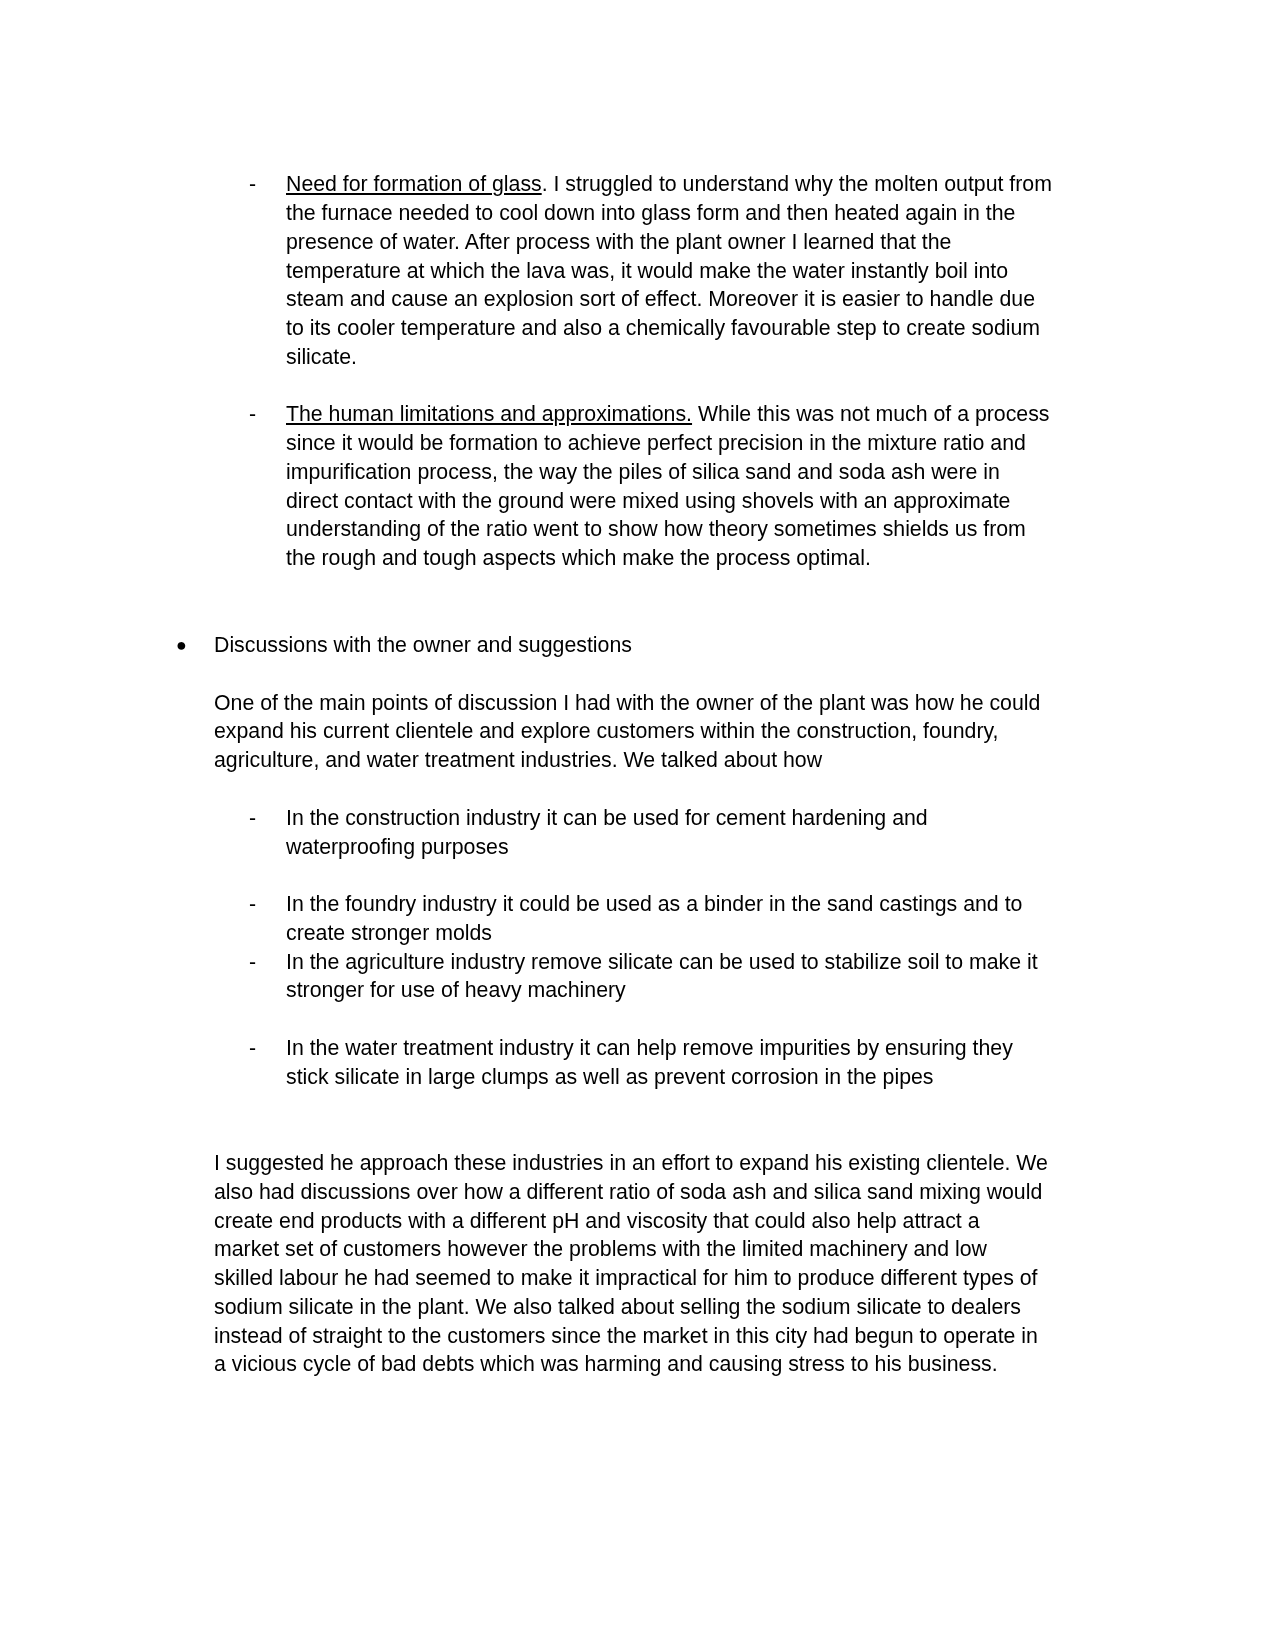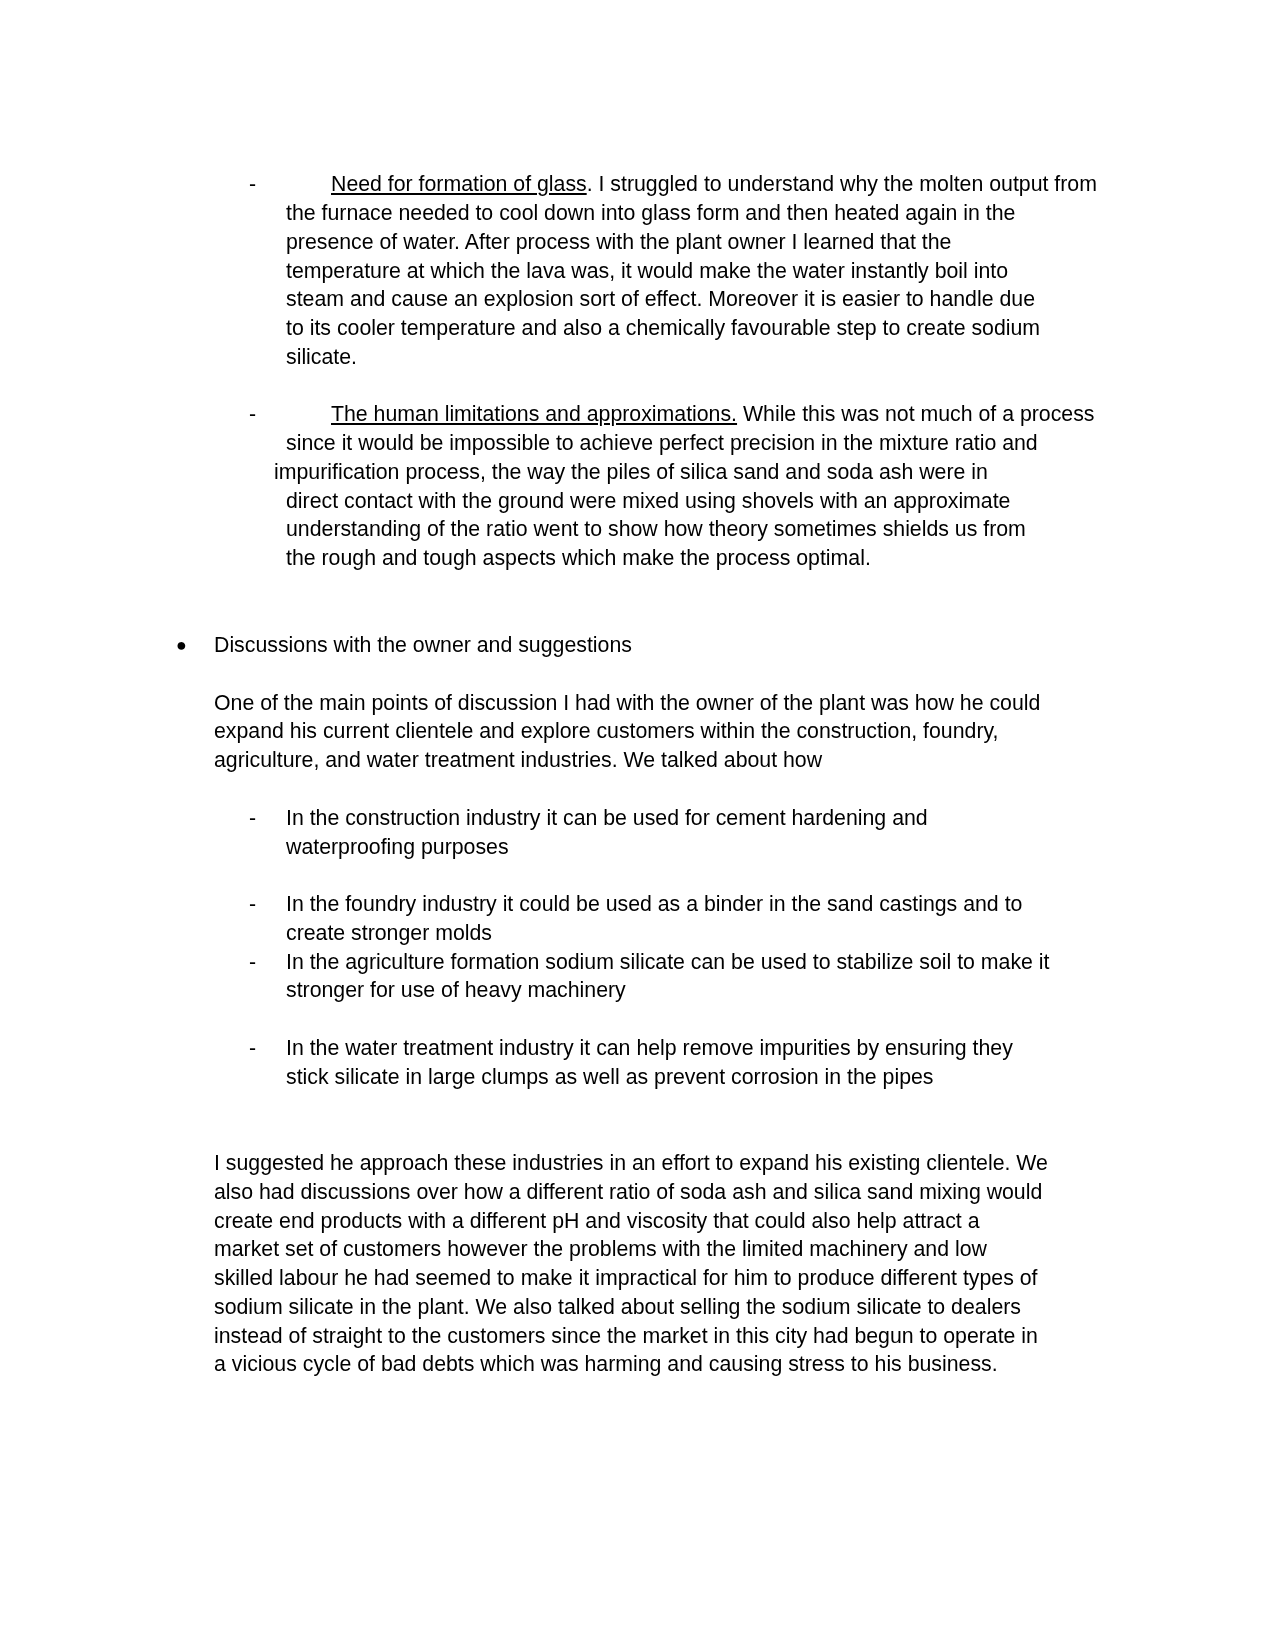--- a/index.html
+++ b/index.html
@@ -4,60 +4,60 @@
   <style>
     html, body { margin: 0; padding: 0; background: #ffffff; }
     body {
       width: 1275px; height: 1650px; position: relative; overflow: hidden;
       font-family: "Liberation Sans", sans-serif; color: #000;
       font-size: 21.3px;
     }
     .line { position: absolute; white-space: nowrap; line-height: 29px; }
     .dash { position: absolute; left: 249px; }
     .bullet { position: absolute; left: 176px; font-size: 18px; }
-    .u { text-decoration: underline; margin-left: 45px; }
+    .u { text-decoration: underline; }
     .it { }
   </style>
 </head>
 <body>
 
 <span class="line dash" style="top:170px">-</span>
 <div class="line" style="left:286px; top:170px"><span class="u">Need for formation of glass</span><span>. I struggled to understand why the molten output from</span></div>
 <div class="line" style="left:286px; top:199px">the furnace needed to cool down into glass form and then heated again in the</div>
 <div class="line" style="left:286px; top:228px">presence of water. After process with the plant owner I learned that the</div>
 <div class="line" style="left:286px; top:257px">temperature at which the lava was, it would make the water instantly boil into</div>
 <div class="line" style="left:286px; top:285px">steam and cause an explosion sort of effect. Moreover it is easier to handle due</div>
 <div class="line" style="left:286px; top:314px">to its cooler temperature and also a chemically favourable step to create sodium</div>
 <div class="line" style="left:286px; top:343px">silicate.</div>
 
 <span class="line dash" style="top:400px">-</span>
 <div class="line" style="left:286px; top:400px"><span class="u">The human limitations and approximations.</span><span> While this was not much of a process</span></div>
-<div class="line" style="left:286px; top:429px">since it would be impossible to achieve perfect precision in the mixture ratio and</div>
-<div class="line" style="left:274px; top:458px">impurification process, the way the piles of silica sand and soda ash were in</div>
+<div class="line" style="left:286px; top:429px">since it would be formation to achieve perfect precision in the mixture ratio and</div>
+<div class="line" style="left:286px; top:458px">impurification process, the way the piles of silica sand and soda ash were in</div>
 <div class="line" style="left:286px; top:487px">direct contact with the ground were mixed using shovels with an approximate</div>
 <div class="line" style="left:286px; top:515px">understanding of the ratio went to show how theory sometimes shields us from</div>
 <div class="line" style="left:286px; top:544px">the rough and tough aspects which make the process optimal.</div>
 
 <span class="line bullet" style="top:631px">●</span>
 <div class="line it" style="left:214px; top:631px">Discussions with the owner and suggestions</div>
 
 <div class="line" style="left:214px; top:689px">One of the main points of discussion I had with the owner of the plant was how he could</div>
 <div class="line" style="left:214px; top:717px">expand his current clientele and explore customers within the construction, foundry,</div>
 <div class="line" style="left:214px; top:746px">agriculture, and water treatment industries. We talked about how</div>
 
 <span class="line dash" style="top:804px">-</span>
 <div class="line" style="left:286px; top:804px">In the construction industry it can be used for cement hardening and</div>
 <div class="line" style="left:286px; top:833px">waterproofing purposes</div>
 
 <span class="line dash" style="top:890px">-</span>
 <div class="line" style="left:286px; top:890px">In the foundry industry it could be used as a binder in the sand castings and to</div>
 <div class="line" style="left:286px; top:919px">create stronger molds</div>
 
 <span class="line dash" style="top:948px">-</span>
-<div class="line" style="left:286px; top:948px">In the agriculture formation sodium silicate can be used to stabilize soil to make it</div>
+<div class="line" style="left:286px; top:948px">In the agriculture industry remove silicate can be used to stabilize soil to make it</div>
 <div class="line" style="left:286px; top:976px">stronger for use of heavy machinery</div>
 
 <span class="line dash" style="top:1034px">-</span>
 <div class="line" style="left:286px; top:1034px">In the water treatment industry it can help remove impurities by ensuring they</div>
 <div class="line" style="left:286px; top:1063px">stick silicate in large clumps as well as prevent corrosion in the pipes</div>
 
 <div class="line" style="left:214px; top:1149px">I suggested he approach these industries in an effort to expand his existing clientele. We</div>
 <div class="line" style="left:214px; top:1178px">also had discussions over how a different ratio of soda ash and silica sand mixing would</div>
 <div class="line" style="left:214px; top:1207px">create end products with a different pH and viscosity that could also help attract a</div>
 <div class="line" style="left:214px; top:1235px">market set of customers however the problems with the limited machinery and low</div>

